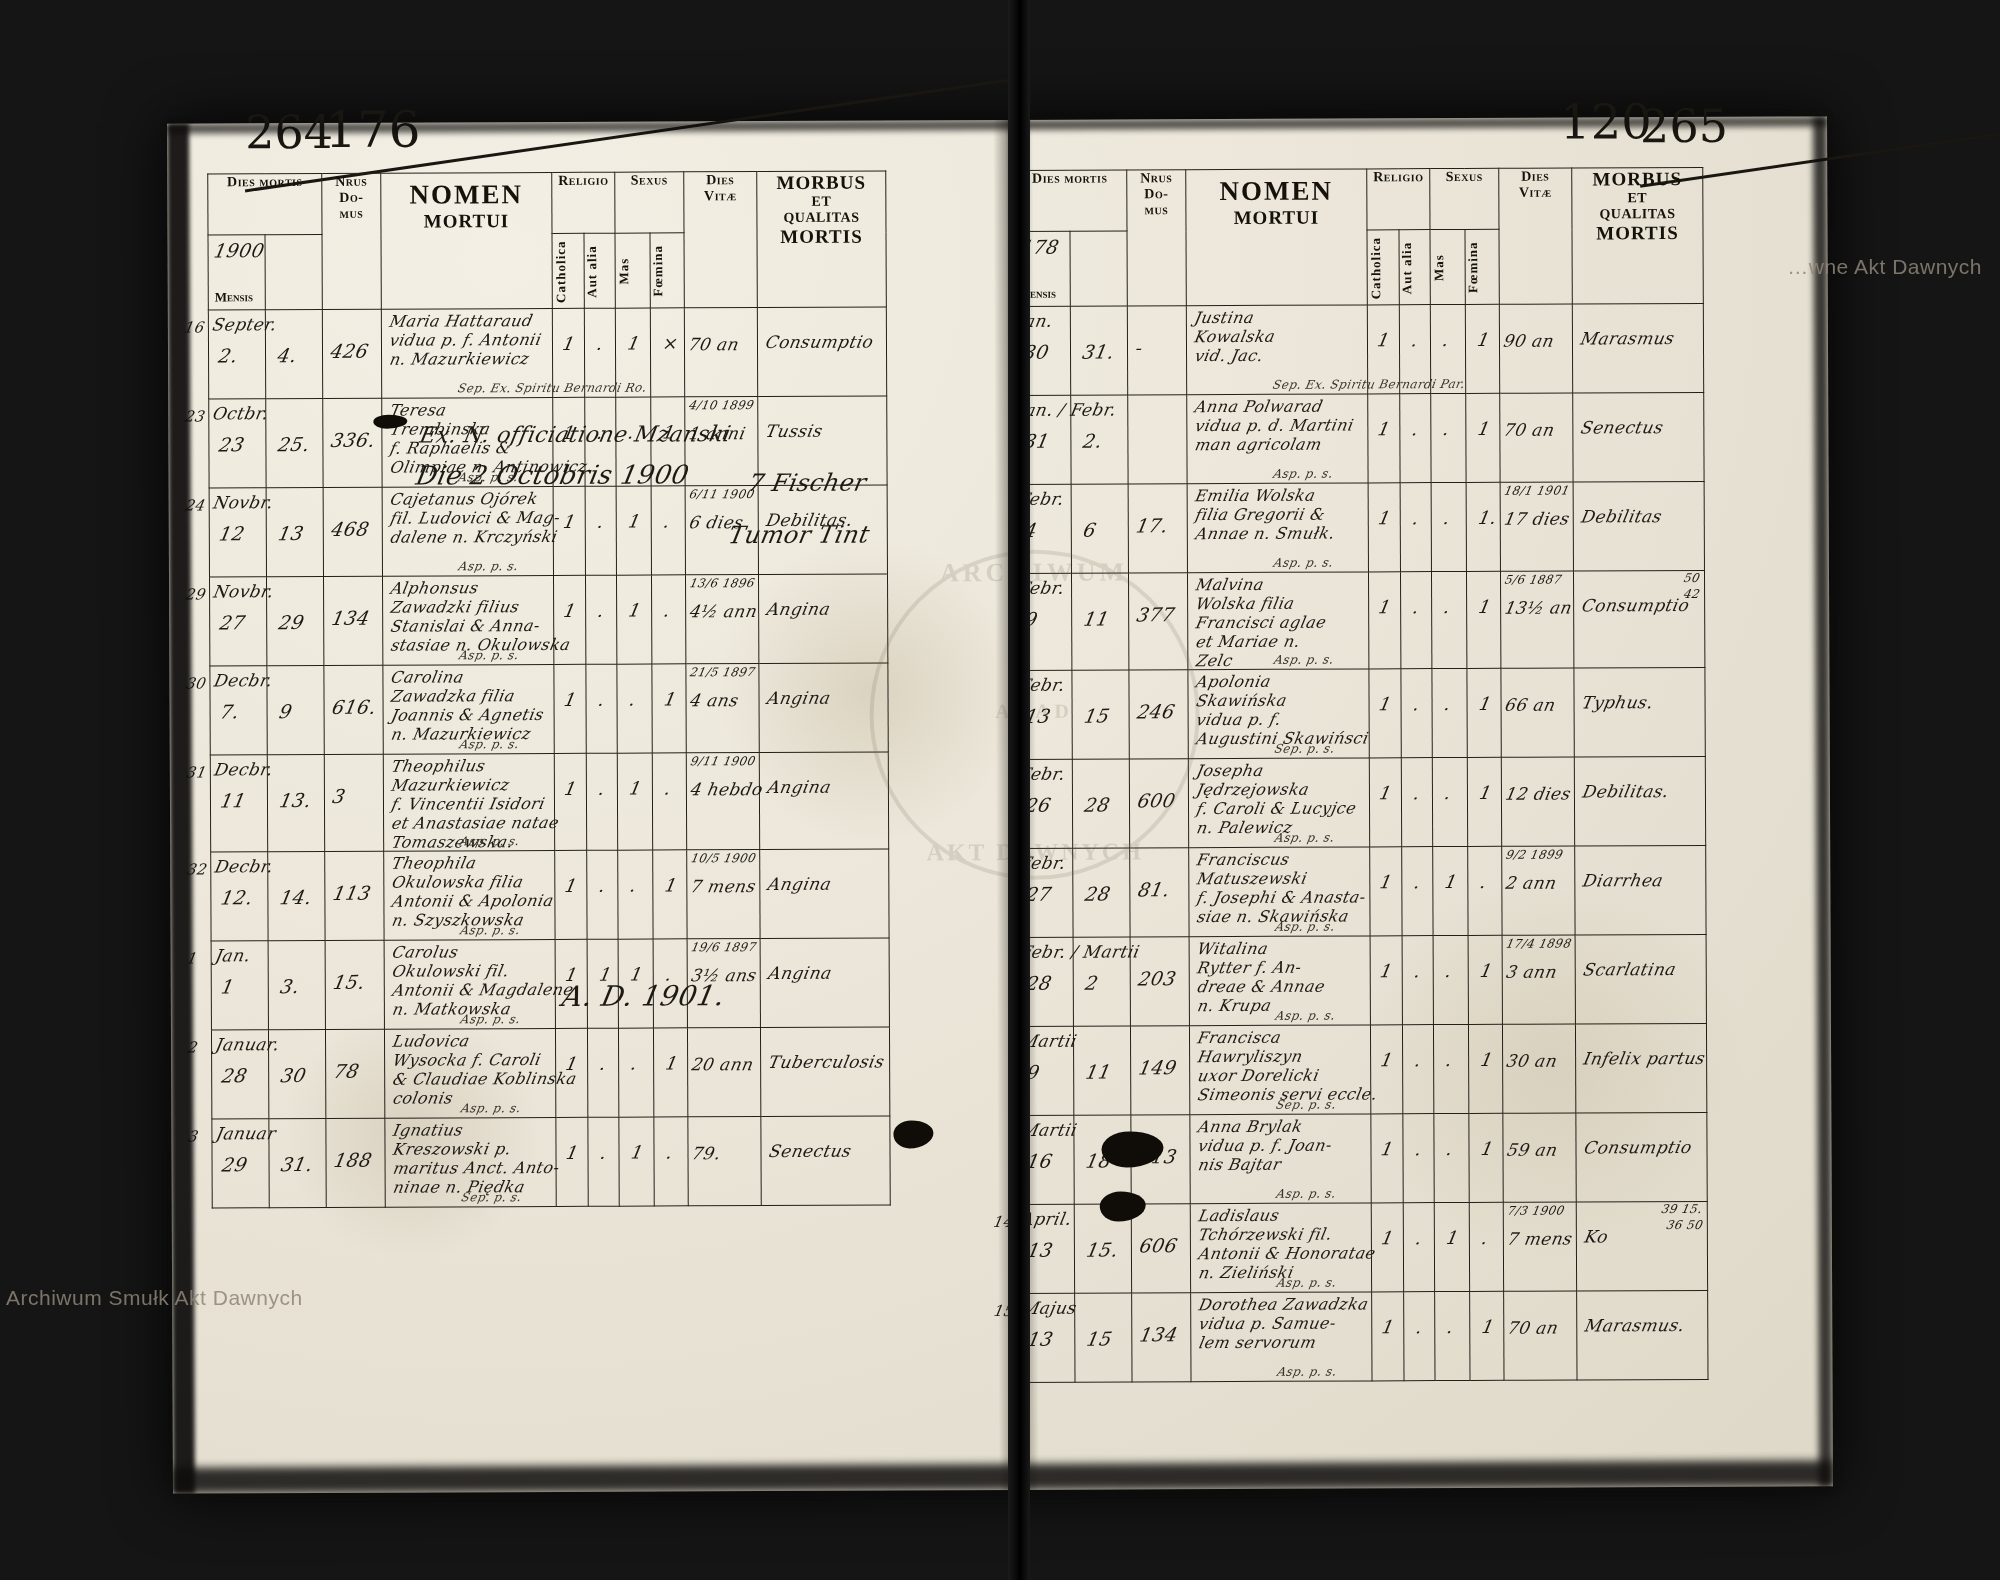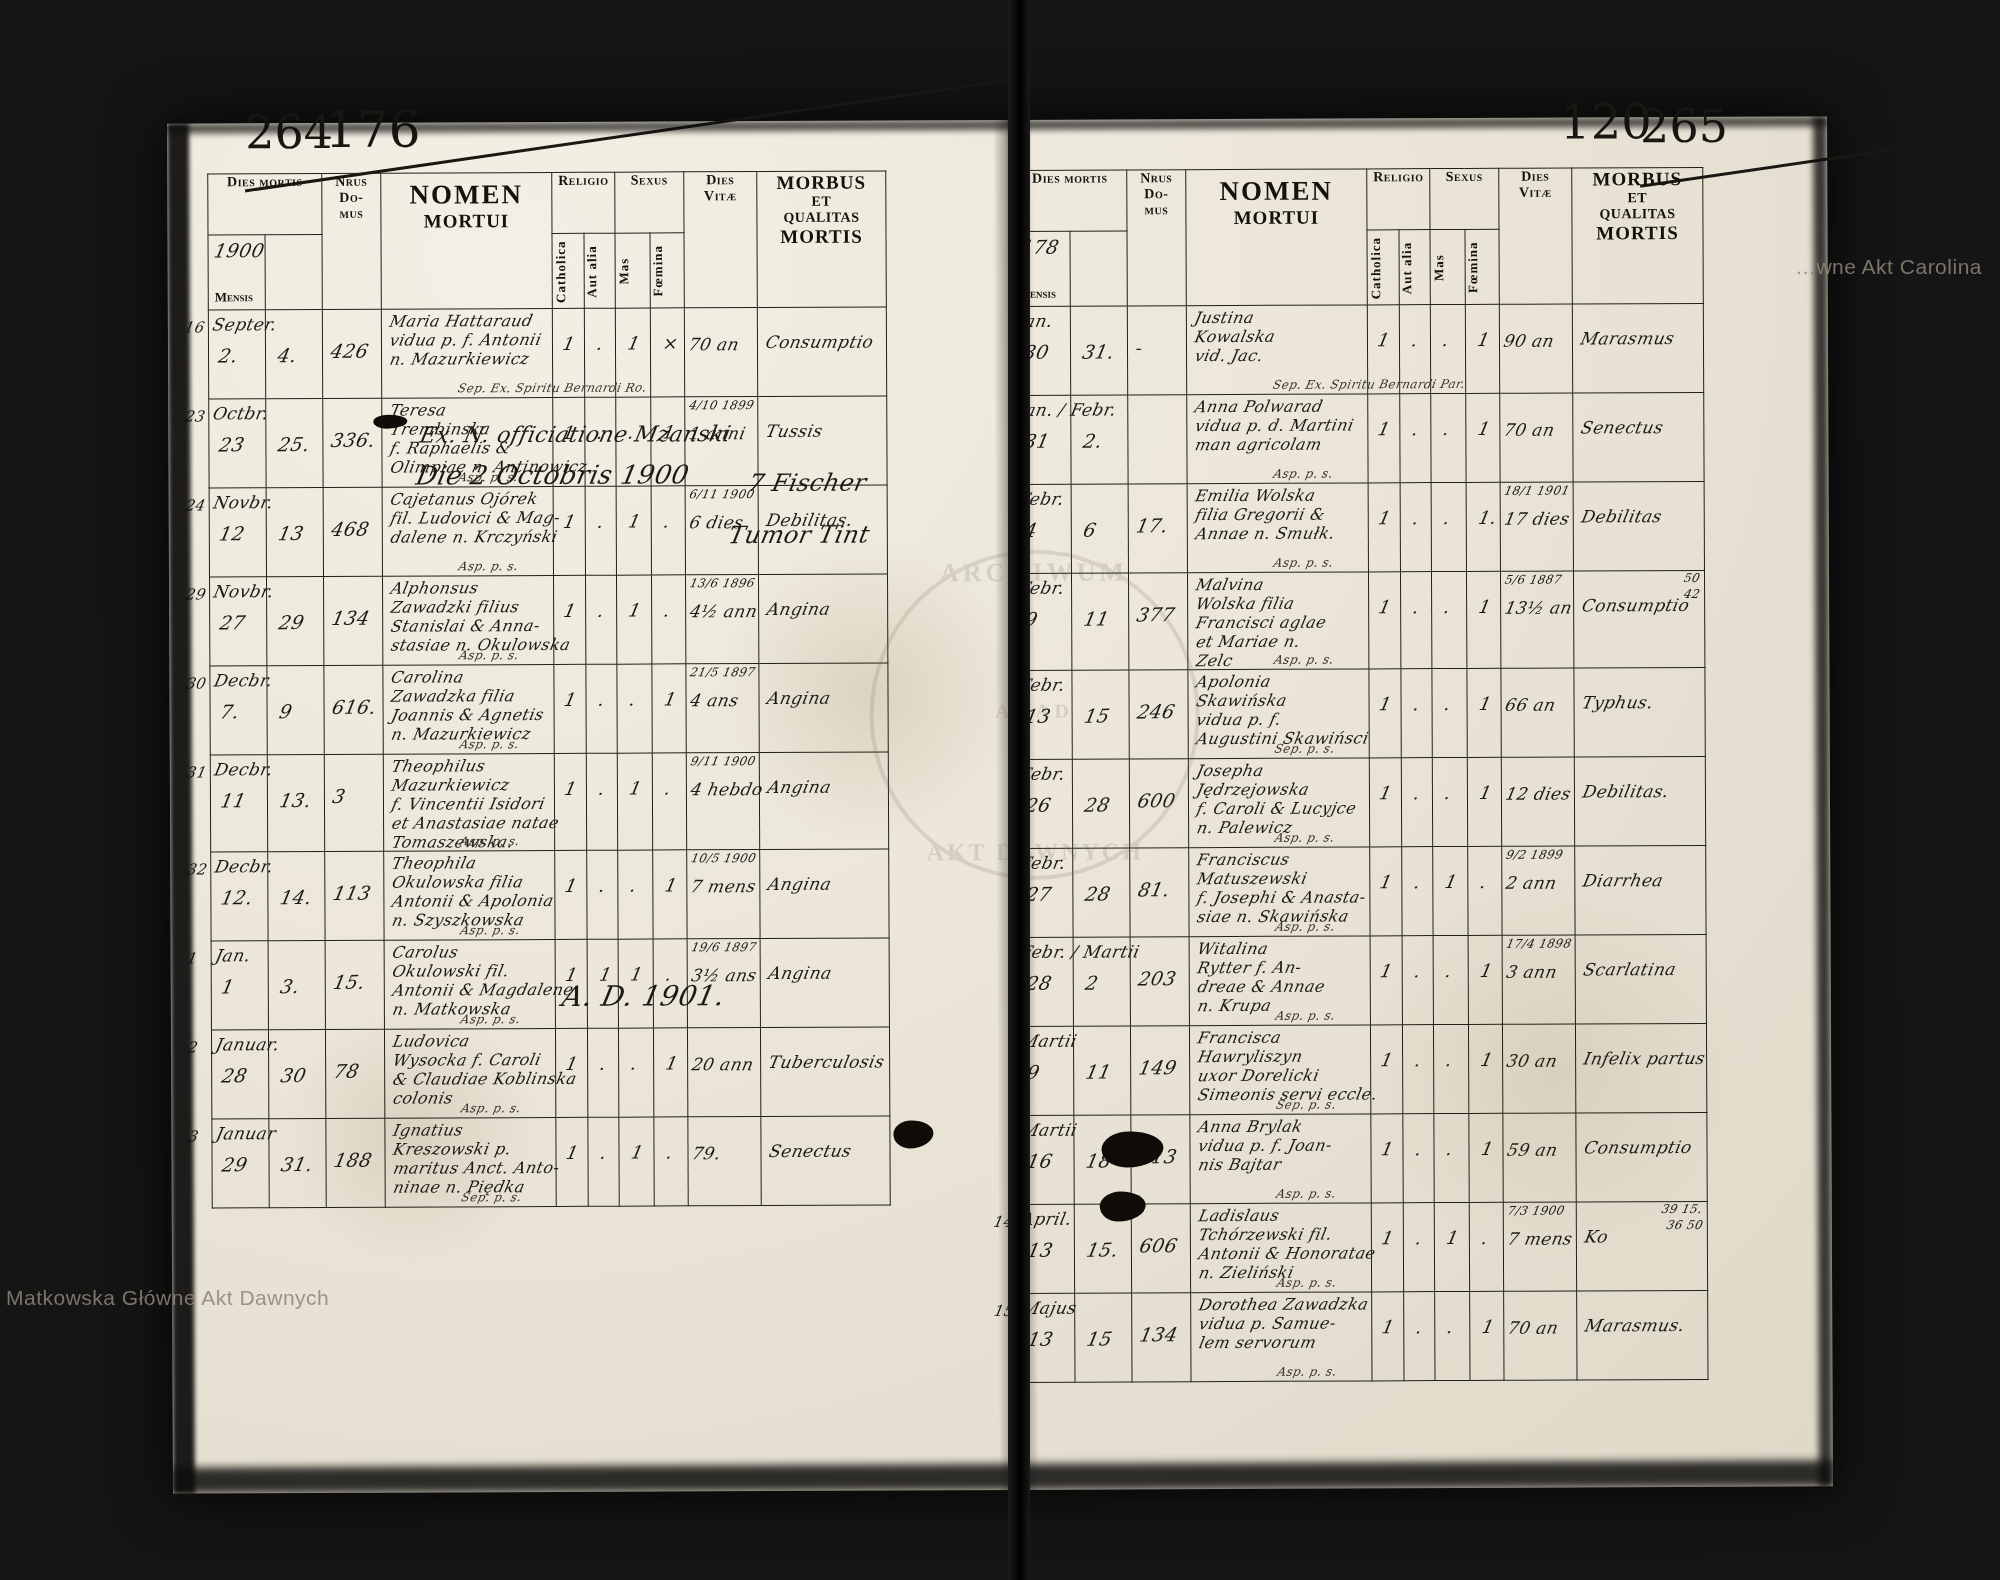--- a/index.html
+++ b/index.html
@@ -1083,16 +1083,16 @@
     <div class="blot" style="left:928px;top:1072px;width:46px;height:30px;"></div>
 
     <div class="edge l"></div>
     <div class="edge r"></div>
     <div class="edge t"></div>
     <div class="edge b"></div>
   </div>
 
   <div id="binderstrip"></div>
 
-  <div class="wm" id="wm-left">Matkowska Główne Akt Dawnych</div>
-  <div class="wm" id="wm-right">…wne Akt Carolina</div>
+  <div class="wm" id="wm-left">Archiwum Smułk Akt Dawnych</div>
+  <div class="wm" id="wm-right">…wne Akt Dawnych</div>
 
 </div>
 
 </body></html>

